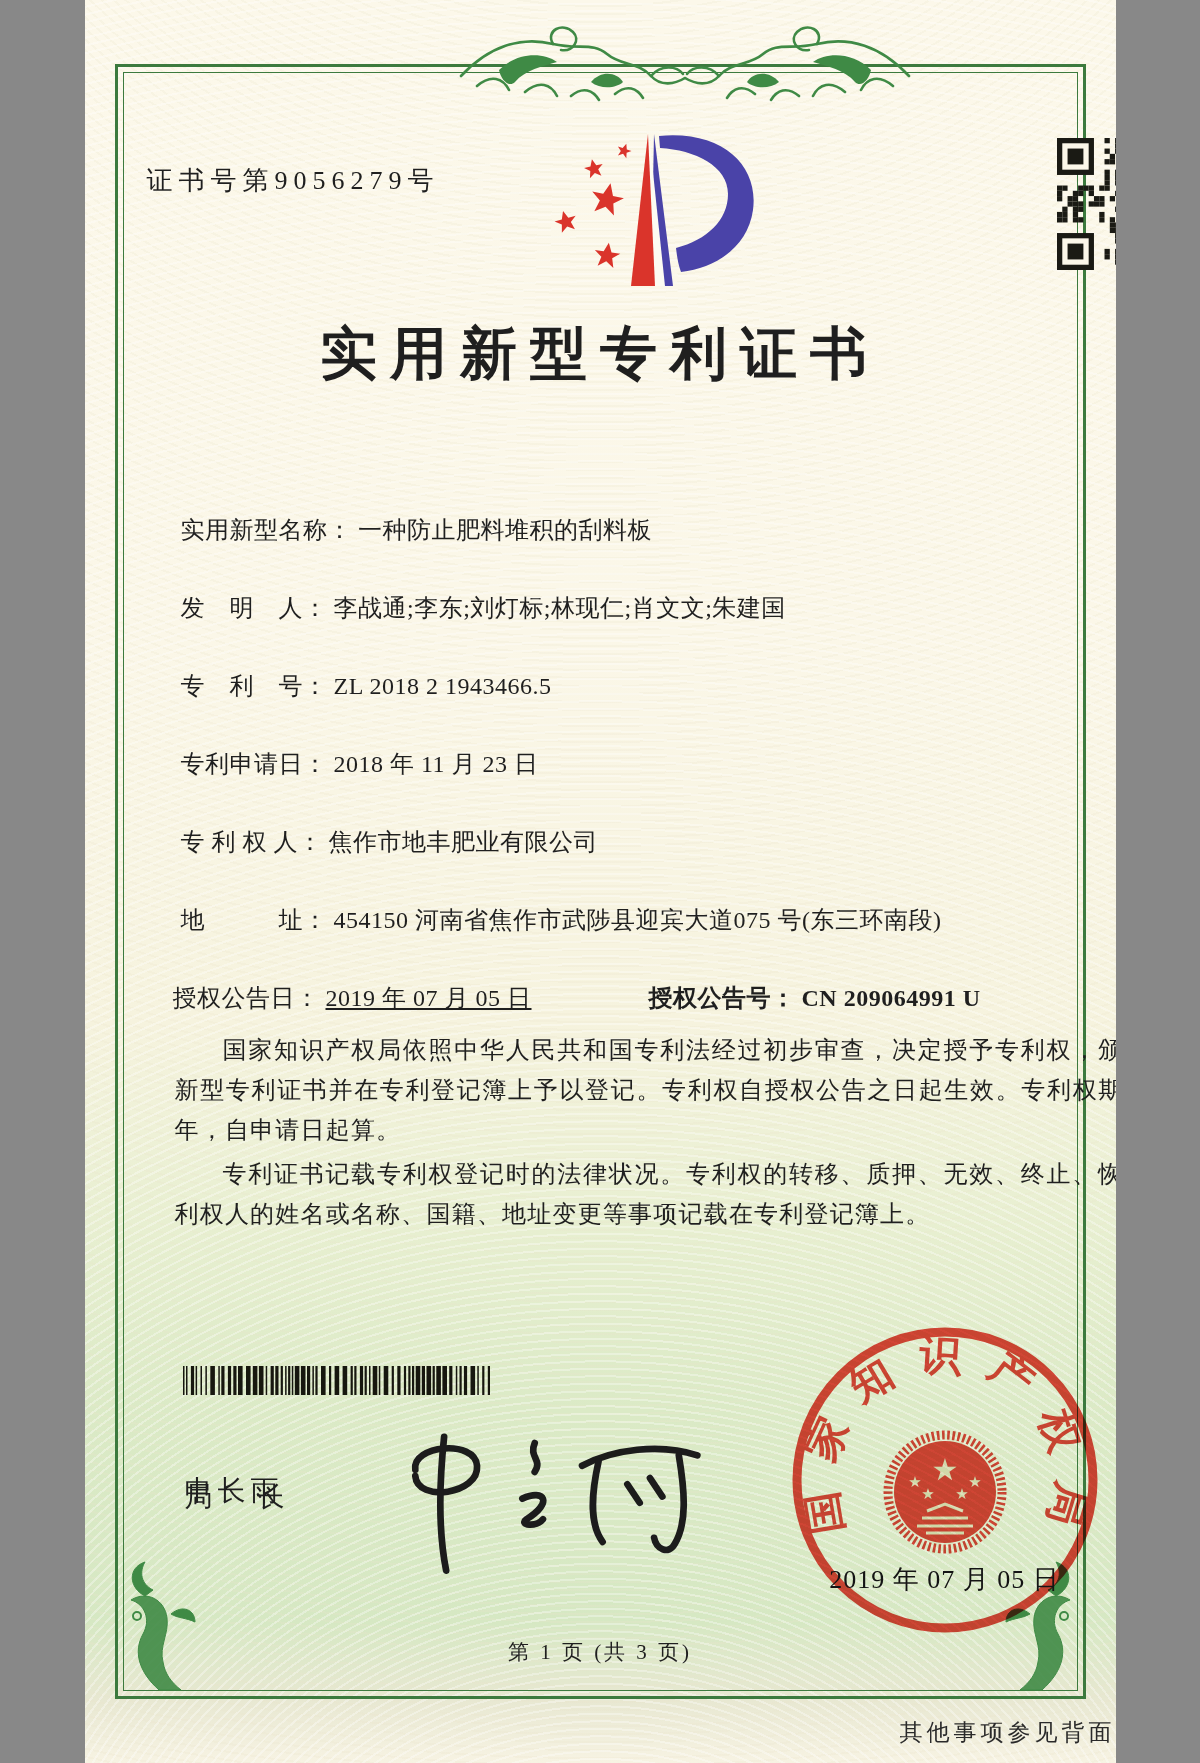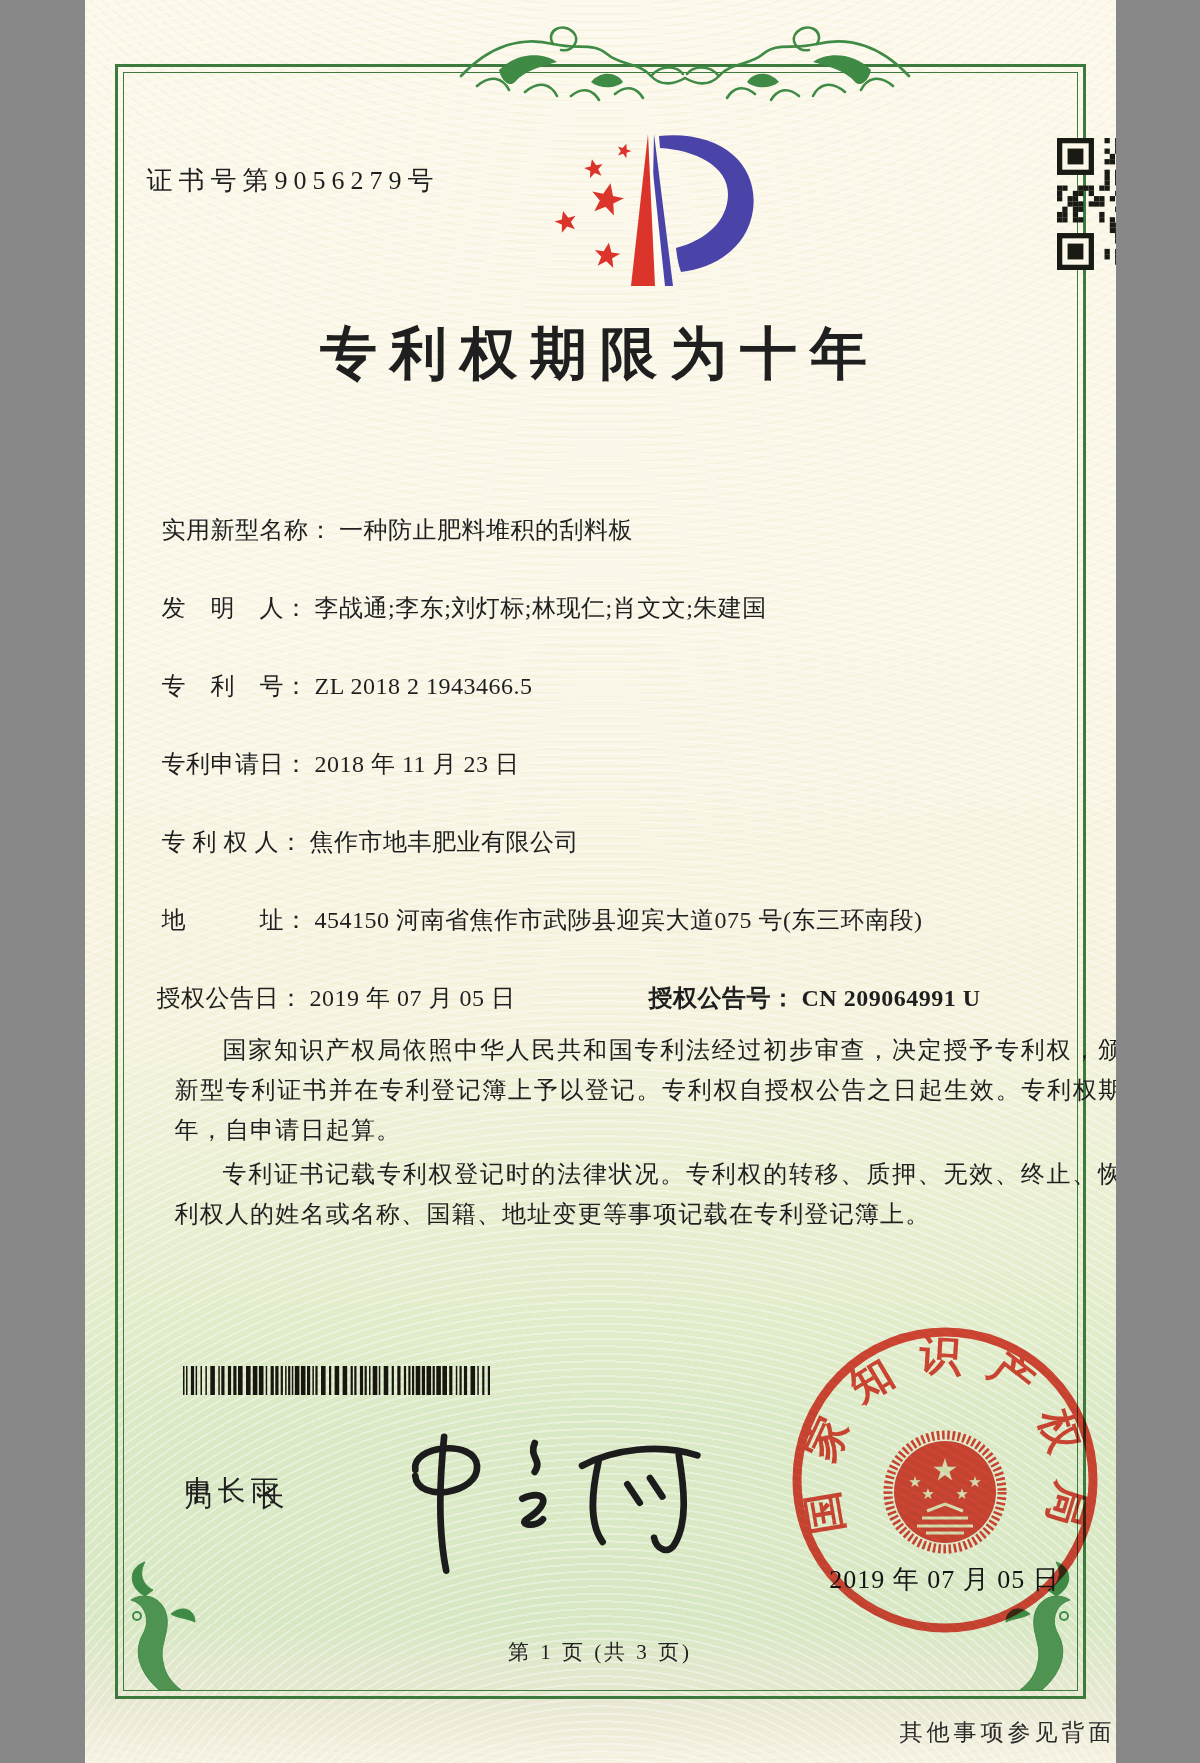--- a/index.html
+++ b/index.html
@@ -13,24 +13,24 @@
     background:
       repeating-radial-gradient(circle at 50% 118%, rgba(255,255,255,0) 0 5.5px, rgba(255,255,255,.42) 5.5px 7.5px),
       repeating-radial-gradient(circle at 50% -30%, rgba(236,229,205,0) 0 6px, rgba(236,229,205,.28) 6px 8px);
     opacity:.8;
   }
   .z{position:absolute; z-index:2;}
   .frame-outer{position:absolute; left:30px; right:30px; top:64px; bottom:64px; border:3px solid #3c7a3e; z-index:2;}
   .frame-inner{position:absolute; inset:5px; border:1px solid #3c7a3e;}
   .cert-no{left:62px; top:163px; font-size:26px; letter-spacing:6px;}
   .title{left:0; right:0; top:316px; text-align:center; font-size:57px; font-weight:bold; letter-spacing:13px;}
-  .row{left:77px; right:60px; font-size:24px; letter-spacing:.5px; white-space:nowrap;}
+  .row{left:96px; right:60px; font-size:24px; letter-spacing:.5px; white-space:nowrap;}
   .row .flabel{display:inline-block;}
   .row .fvalue{margin-left:6px;}
-  .grant-left{left:72px;} .grant-right{left:564px;font-weight:bold;}
+  .grant-left{left:88px;text-decoration:underline;} .grant-right{left:564px;font-weight:bold;}
   .bodytext{left:86px; width:1034px; top:1026px; font-size:24px; line-height:40px; letter-spacing:1.2px; text-align:justify;}
   .bodytext p{margin:4px; text-indent:2em;}
   .bureau{left:100px; font-size:28px; letter-spacing:8px;}
   .seal-date{left:700px; top:1562px; width:320px; text-align:center; font-size:26px; letter-spacing:1px; z-index:5; color:#141414;}
   .footer-page{left:0; right:0; top:1638px; text-align:center; font-size:21px; letter-spacing:3px;}
   .back-note{left:0; right:0; top:1717px; text-align:right; font-size:23px; letter-spacing:4px; color:#2a2a2a;}
   .seal-wrap{left:700px; top:1320px; width:320px; height:320px; z-index:3; mix-blend-mode:multiply; opacity:.93;}
   .sig-wrap{left:295px; top:1406px; width:330px; height:175px; z-index:2;}
   .qr-wrap{left:972px; top:138px; width:132px; height:132px;}
   .bar-wrap{left:98px; top:1366px; width:314px; height:29px;}
@@ -306,21 +306,21 @@
         <rect x="10.4" y="10.4" width="15.600000000000001" height="15.600000000000001" fill="#1a1a14"></rect>
         <rect x="93.60000000000001" y="0" width="36.4" height="36.4" fill="#1a1a14"></rect>
         <rect x="98.8" y="5.2" width="26" height="26" fill="#fbf7e9"></rect>
         <rect x="104" y="10.4" width="15.600000000000001" height="15.600000000000001" fill="#1a1a14"></rect>
         <rect x="0" y="93.60000000000001" width="36.4" height="36.4" fill="#1a1a14"></rect>
         <rect x="5.2" y="98.8" width="26" height="26" fill="#fbf7e9"></rect>
         <rect x="10.4" y="104" width="15.600000000000001" height="15.600000000000001" fill="#1a1a14"></rect>
       </svg>
     </div>
 
-  <div class="z title">专利权期限为十年</div>
+  <div class="z title">实用新型专利证书</div>
 
   <div class="z row" style="top:514px">
     <span class="flabel">实用新型名称：</span><span class="fvalue">一种防止肥料堆积的刮料板</span>
   </div>
   <div class="z row" style="top:592px">
     <span class="flabel">发　明　人：</span><span class="fvalue">李战通;李东;刘灯标;林现仁;肖文文;朱建国</span>
   </div>
   <div class="z row" style="top:670px">
     <span class="flabel">专　利　号：</span><span class="fvalue">ZL 2018 2 1943466.5</span>
   </div>

